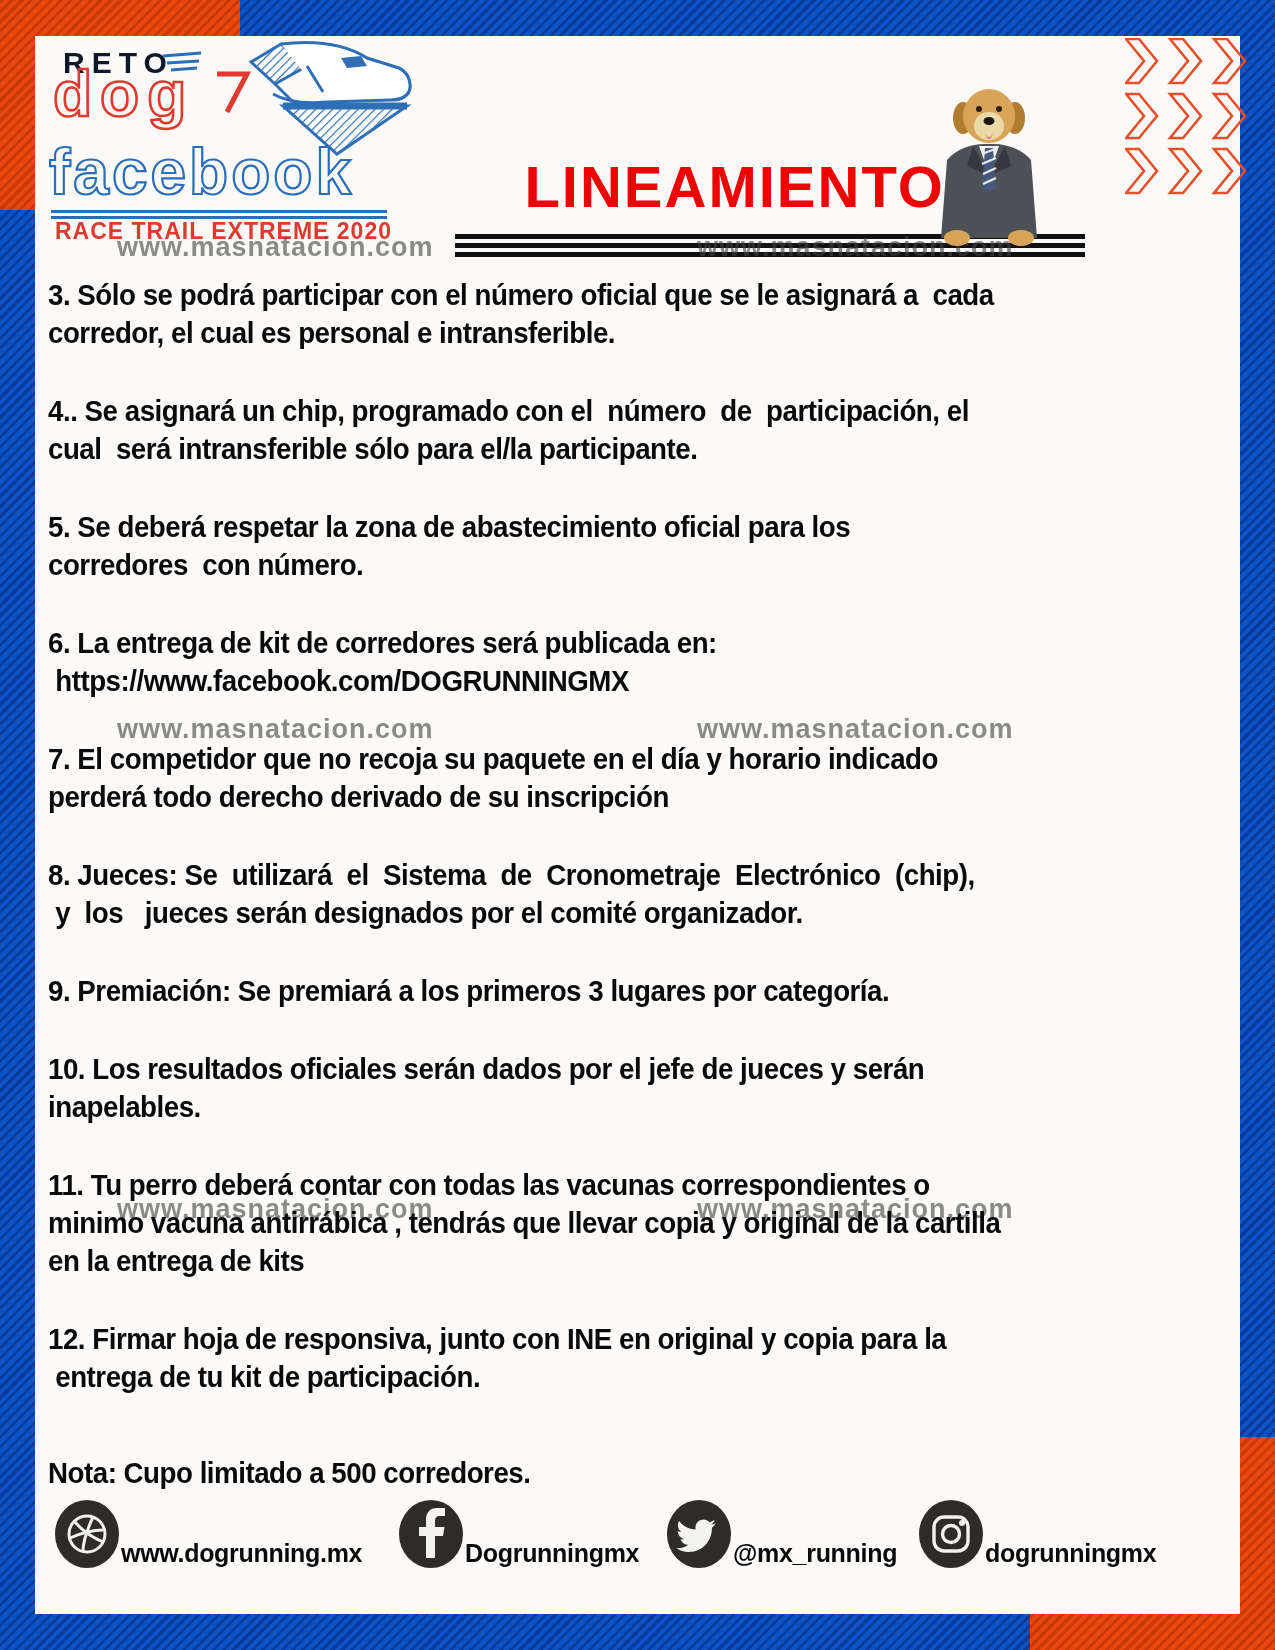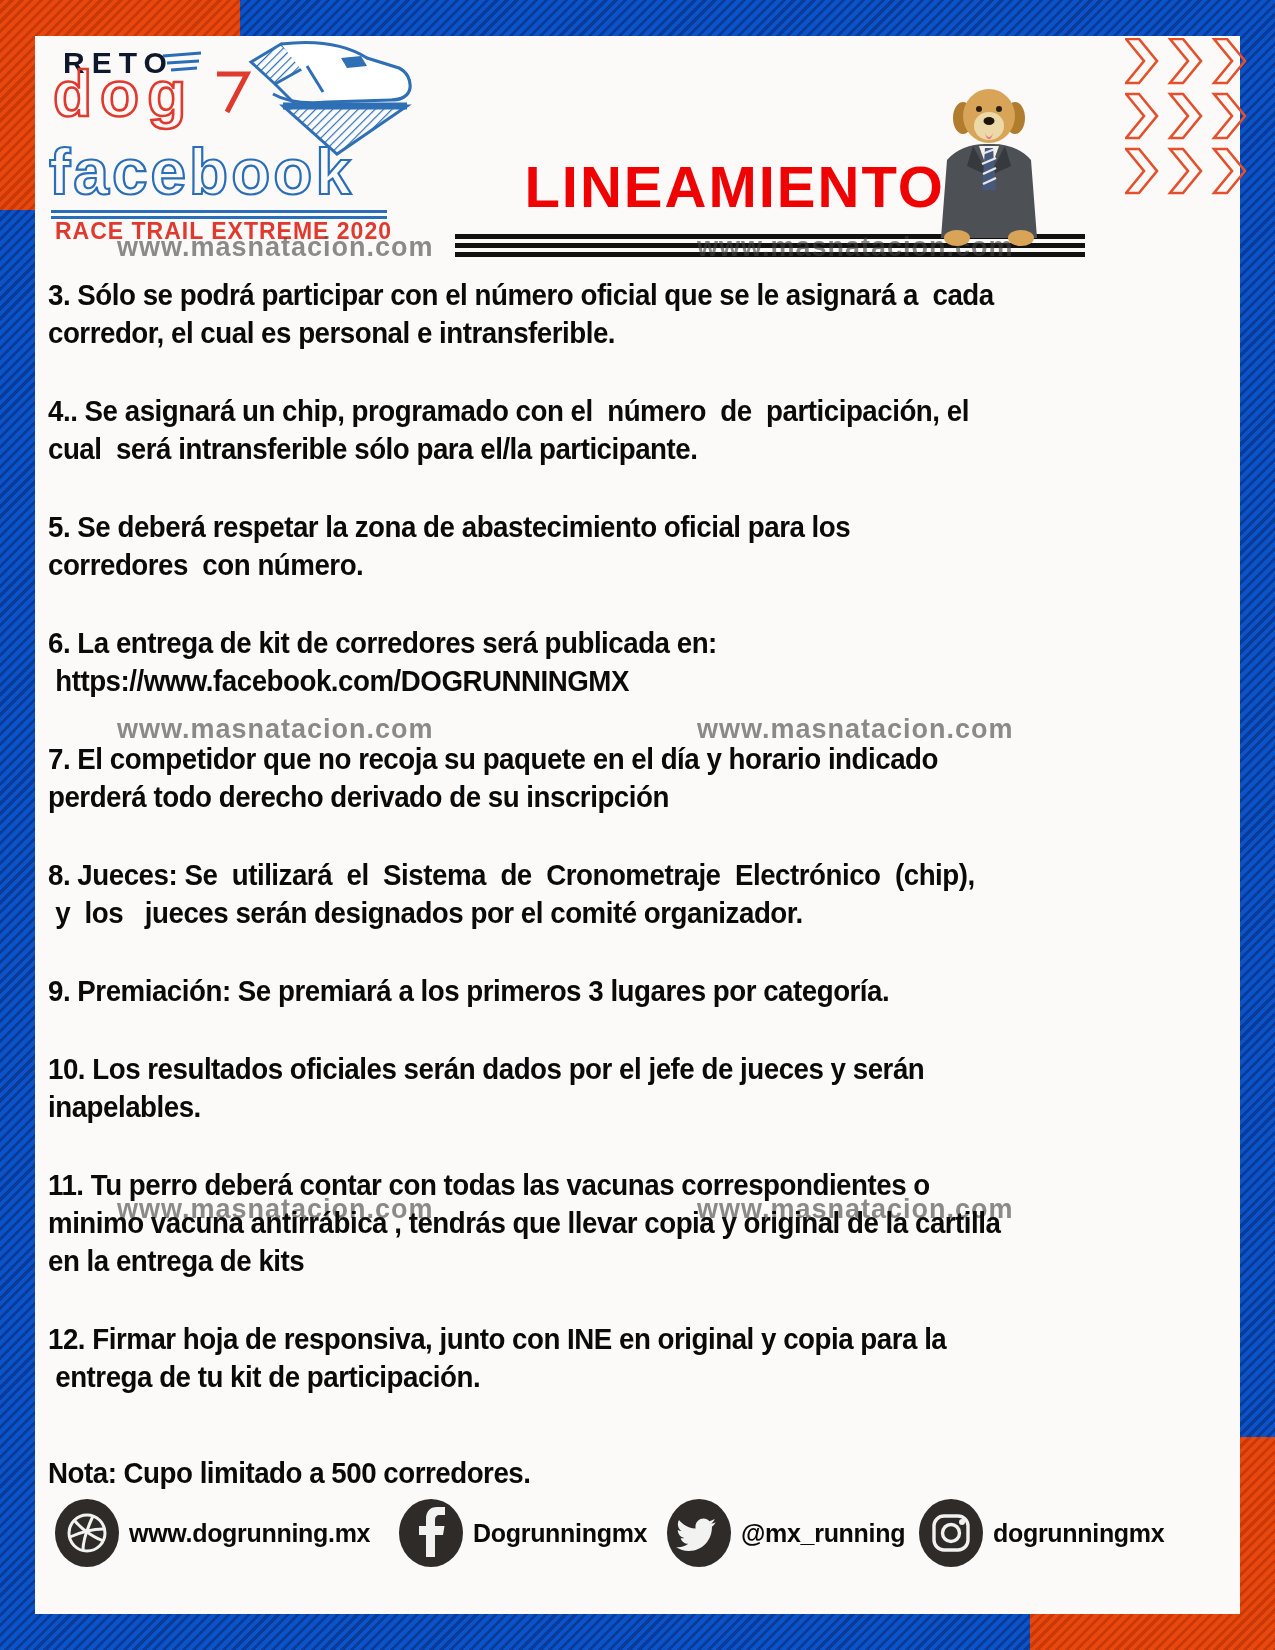--- a/index.html
+++ b/index.html
@@ -62,21 +62,21 @@
   }
   .body-text p{
     margin:0 0 40px 0;
     font-size:29px;font-weight:700;line-height:38px;letter-spacing:-0.5px;
     color:#0a0a0a;white-space:pre-wrap;
   }
   .body-text p.pre-note{margin-bottom:58px;}
   .body-text p.note{margin-bottom:0;}
   
   .footer{position:absolute;left:0;top:1462px;width:1205px;height:90px;z-index:3;}
-  .social-item{position:absolute;top:0;display:flex;align-items:center;gap:8px;height:70px;}
+  .social-item{position:absolute;top:0;display:flex;align-items:flex-end;gap:0;height:70px;}
   #social-0{left:18px;} #social-1{left:362px;} #social-2{left:630px;} #social-3{left:882px;}
   .social-label{font-size:25px;font-weight:700;color:#0a0a0a;letter-spacing:-0.3px;}
 </style>
 </head>
 <body>
 
 <div class="orange-block" id="corner-tl"></div>
 <div class="orange-block" id="corner-br"></div>
 
 <div class="page">

